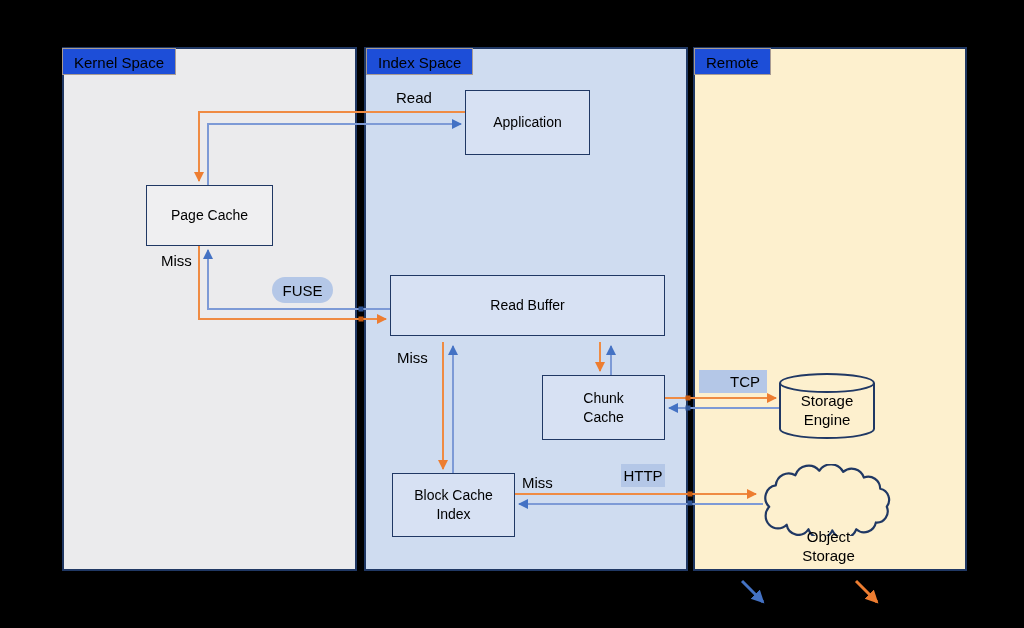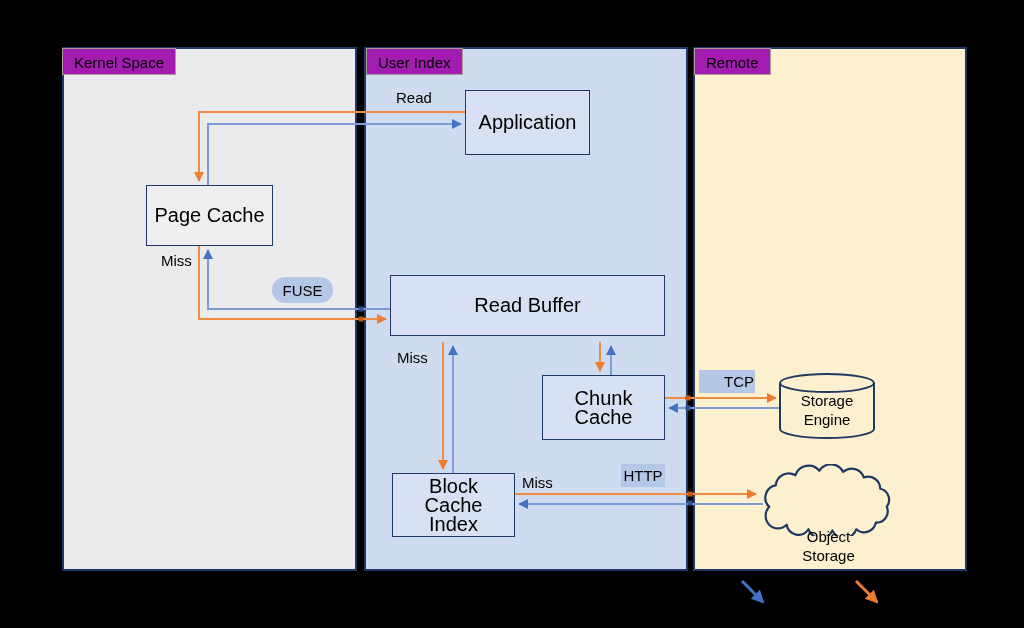--- a/index.html
+++ b/index.html
@@ -3,41 +3,41 @@
 <meta charset="utf-8">
 <style>
   html,body{margin:0;padding:0;background:#000;}
   #stage{position:relative;width:1024px;height:628px;background:#000;overflow:hidden;
          font-family:"Liberation Sans", sans-serif;color:#111;}
   .panel{position:absolute;top:47px;height:524px;border:2px solid #203864;box-sizing:border-box;}
   #panel-kernel{left:62px;width:295px;background:#EBEBED;}
   #panel-user{left:364px;width:324px;background:#CFDCF0;}
   #panel-remote{left:693px;width:274px;background:#FDF0CE;}
   .section-label{position:absolute;top:48px;height:27px;line-height:27px;padding:0 11px;
-         background:#a21caf;border:1px solid #A89B93;box-sizing:border-box;
+         background:#1d4ed8;border:1px solid #A89B93;box-sizing:border-box;
          font-size:15px;color:#000;white-space:nowrap;text-align:center;}
   #label-kernel{left:62px;}
   #label-user{left:366px;}
   #label-remote{left:694px;}
   .node{position:absolute;border:1.7px solid #203864;box-sizing:border-box;
         display:flex;align-items:center;justify-content:center;text-align:center;
-        font-size:20px;line-height:19px;color:#000;}
+        font-size:14px;line-height:19px;color:#000;}
   .node.blue{background:#D7E1F3;}
   .node.gray{background:#EFEFF1;}
   #node-application{left:465px;top:90px;width:125px;height:65px;}
   #node-page-cache{left:146px;top:185px;width:127px;height:61px;text-align:center;}
   #node-read-buffer{left:390px;top:275px;width:275px;height:61px;}
   #node-chunk-cache{left:542px;top:375px;width:123px;height:65px;}
   #node-block-cache-index{left:392px;top:473px;width:123px;height:64px;}
   .wrap-narrow{display:inline-block;max-width:78px;}
   .wrap-mid{display:inline-block;max-width:110px;}
   .chip{position:absolute;background:#B4C7E7;display:flex;align-items:center;justify-content:center;
         font-size:15px;color:#000;box-sizing:border-box;}
   #chip-fuse{left:272px;top:277px;width:61px;height:26px;border-radius:13px;}
-  #chip-tcp{left:699px;top:370px;width:56px;height:23px;padding-left:24px;}
+  #chip-tcp{left:699px;top:370px;width:68px;height:23px;padding-left:24px;}
   #chip-http{left:621px;top:464px;width:44px;height:23px;}
   .edge-label{position:absolute;font-size:15px;color:#000;white-space:nowrap;}
   #lbl-read{left:396px;top:89px;}
   #lbl-miss-pc{left:161px;top:252px;}
   #lbl-miss-rb{left:397px;top:349px;}
   #lbl-miss-bci{left:522px;top:474px;}
   #arrow-layer{position:absolute;left:0;top:0;pointer-events:none;}
   .oline{stroke:#EF8B43;stroke-width:2;fill:none;}
   .bline{stroke:#7D9AD6;stroke-width:2;fill:none;}
   .oline-legend{stroke:#ED7D31;stroke-width:3;fill:none;}
@@ -92,21 +92,21 @@
     <rect x="685.5" y="395.5" width="5" height="5" fill="#C55A11"></rect>
     <rect x="685.5" y="405.5" width="5" height="5" fill="#2F5597"></rect>
     <rect x="687.5" y="491.5" width="5" height="5" fill="#C55A11"></rect>
     <rect x="687.5" y="500.5" width="5" height="5" fill="#2F5597"></rect>
 
     <path class="bline-legend" d="M742,581 L763,602" marker-end="url(#mbl)"></path>
     <path class="oline-legend" d="M856,581 L877,602" marker-end="url(#mol)"></path>
   </svg>
 
   <div class="section-label" id="label-kernel">Kernel Space</div>
-  <div class="section-label" id="label-user">User Index</div>
+  <div class="section-label" id="label-user">Index Space</div>
   <div class="section-label" id="label-remote">Remote</div>
 
   <div class="node blue" id="node-application">
     <span>Application</span>
   </div>
   <div class="node gray" id="node-page-cache">
     <span>Page Cache</span>
   </div>
   <div class="node blue" id="node-read-buffer">
     <span>Read Buffer</span>

